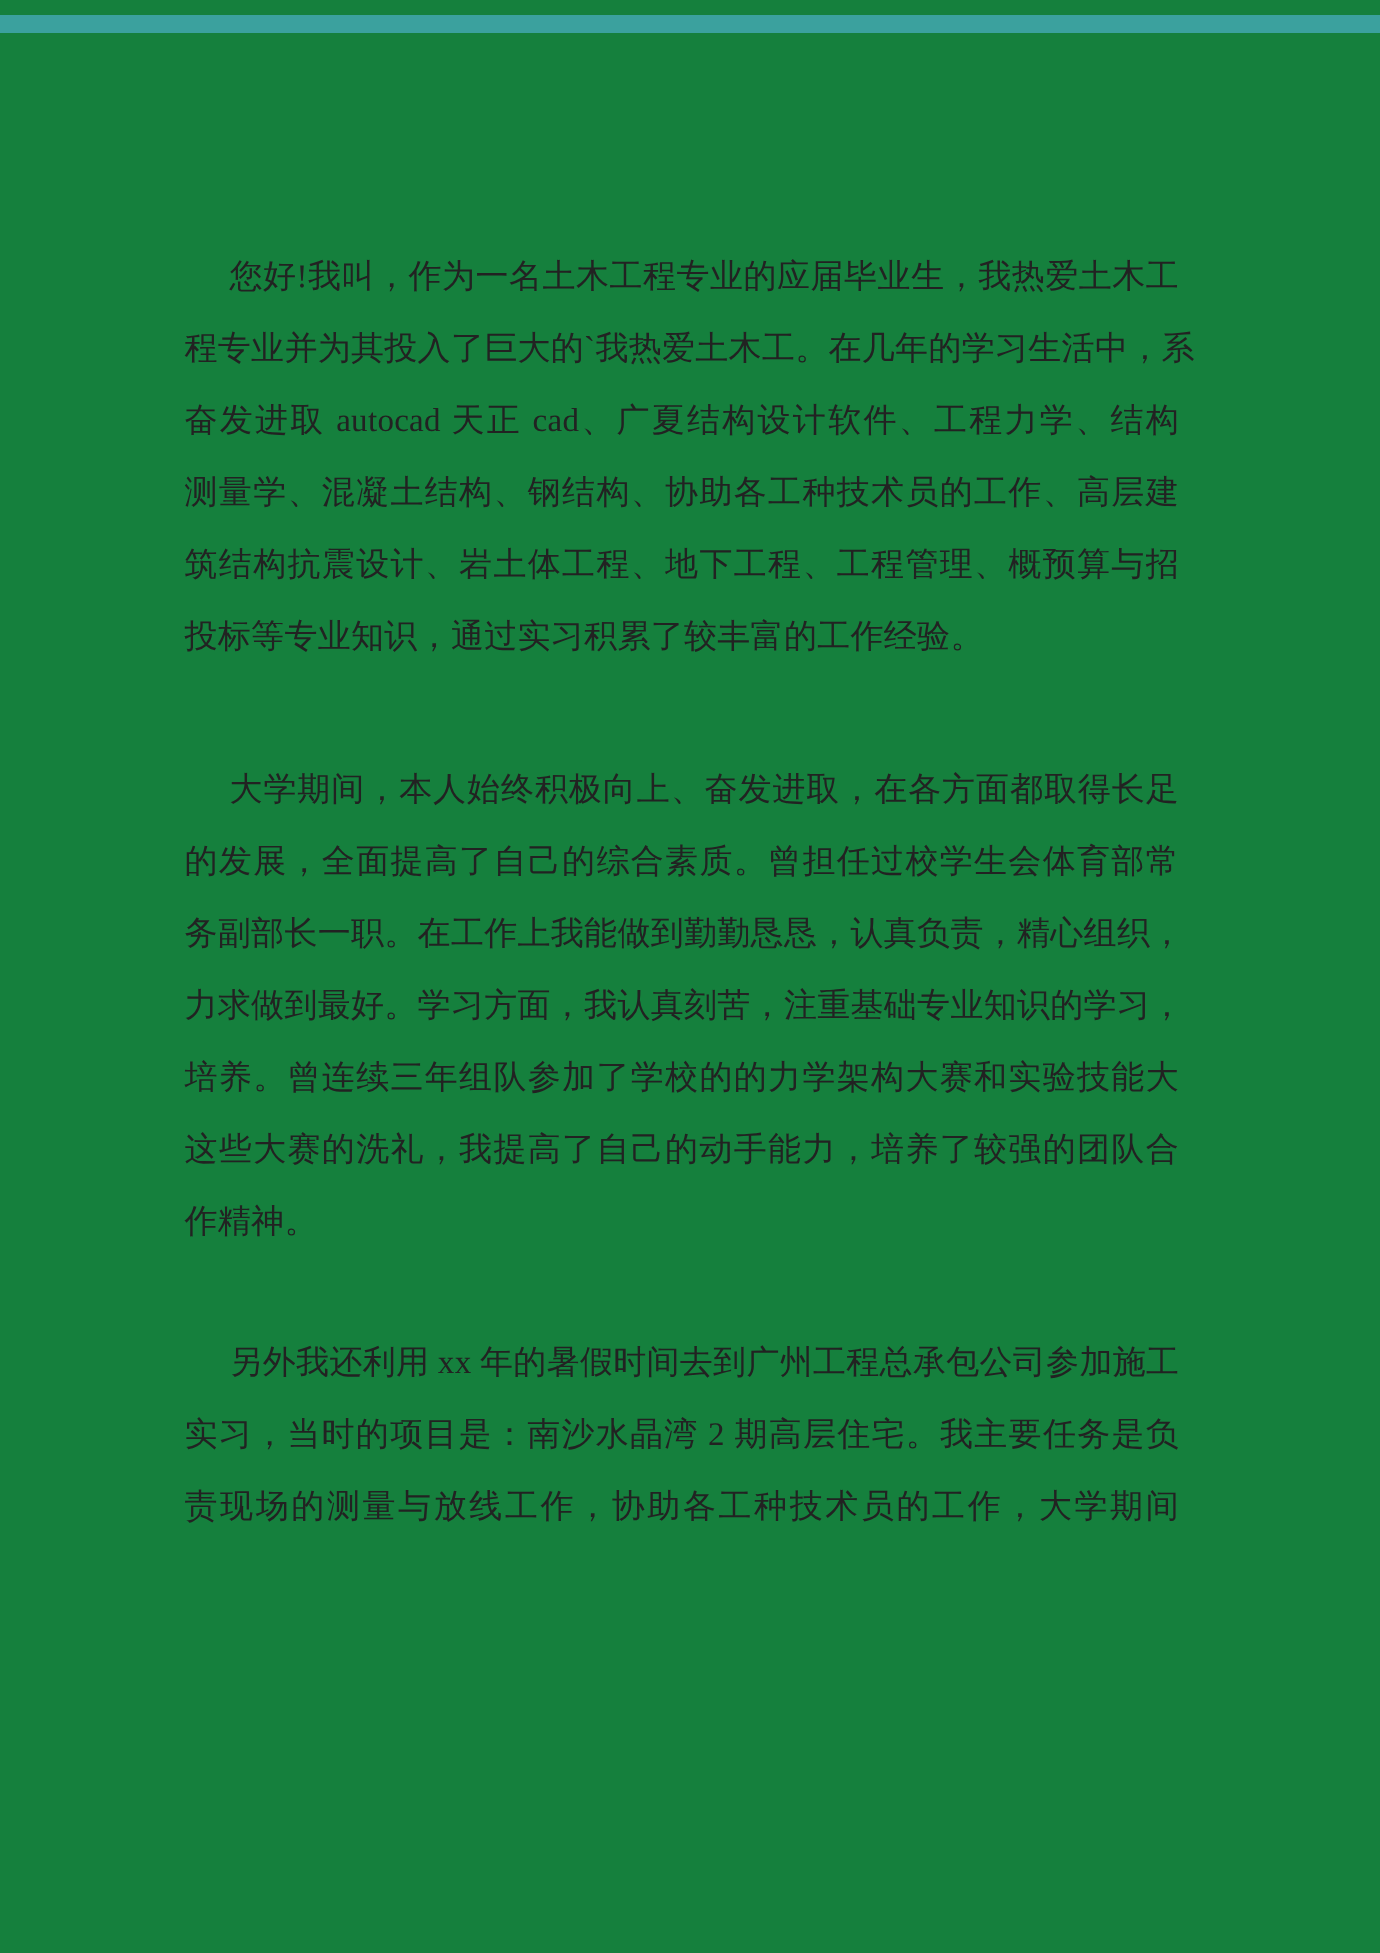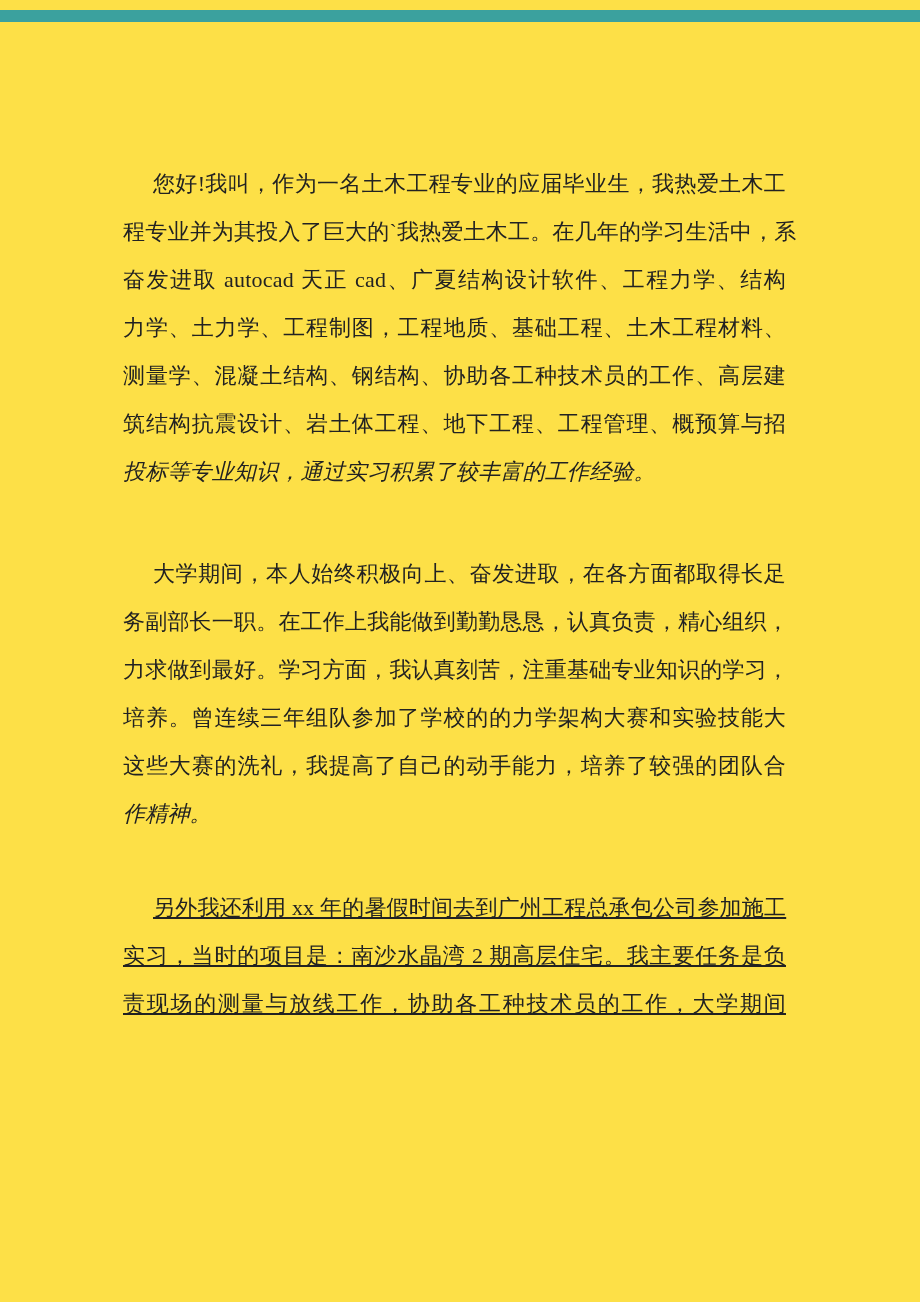--- a/index.html
+++ b/index.html
@@ -36,53 +36,51 @@
     color: #222222;
   }
   .para {
     margin: 0 0 54px 0;
   }
   .para:nth-child(2) {
     margin-bottom: 46px;
   }
   .para:last-child {
     margin-bottom: 0;
-    text-decoration: underline;
   }
   .line {
     white-space: nowrap;
     text-align: justify;
     text-align-last: justify;
     letter-spacing: 0.2px;
   }
   .line:first-child {
     text-indent: 30px;
   }
   .line.para-end {
     text-align-last: left;
-    font-style: italic;
   }
 </style>
 </head>
 <body>
 
-<div class="page" style="background: #fde047;">
+<div class="page" style="background: #15803d;">
   <div class="top-bar" style="background: rgb(59, 161, 158);"></div>
   <div class="content" style="color: rgb(34, 34, 34);">
       <div class="para">
         <div class="line">您好!我叫，作为一名土木工程专业的应届毕业生，我热爱土木工</div>
         <div class="line">程专业并为其投入了巨大的`我热爱土木工。在几年的学习生活中，系</div>
         <div class="line">奋发进取 autocad 天正 cad、广夏结构设计软件、工程力学、结构</div>
-        <div class="line">力学、土力学、工程制图，工程地质、基础工程、土木工程材料、</div>
         <div class="line">测量学、混凝土结构、钢结构、协助各工种技术员的工作、高层建</div>
         <div class="line">筑结构抗震设计、岩土体工程、地下工程、工程管理、概预算与招</div>
         <div class="line para-end">投标等专业知识，通过实习积累了较丰富的工作经验。</div>
       </div>
       <div class="para">
         <div class="line">大学期间，本人始终积极向上、奋发进取，在各方面都取得长足</div>
+        <div class="line">的发展，全面提高了自己的综合素质。曾担任过校学生会体育部常</div>
         <div class="line">务副部长一职。在工作上我能做到勤勤恳恳，认真负责，精心组织，</div>
         <div class="line">力求做到最好。学习方面，我认真刻苦，注重基础专业知识的学习，</div>
         <div class="line">培养。曾连续三年组队参加了学校的的力学架构大赛和实验技能大</div>
         <div class="line">这些大赛的洗礼，我提高了自己的动手能力，培养了较强的团队合</div>
         <div class="line para-end">作精神。</div>
       </div>
       <div class="para">
         <div class="line">另外我还利用 xx 年的暑假时间去到广州工程总承包公司参加施工</div>
         <div class="line">实习，当时的项目是：南沙水晶湾 2 期高层住宅。我主要任务是负</div>
         <div class="line">责现场的测量与放线工作，协助各工种技术员的工作，大学期间</div>

